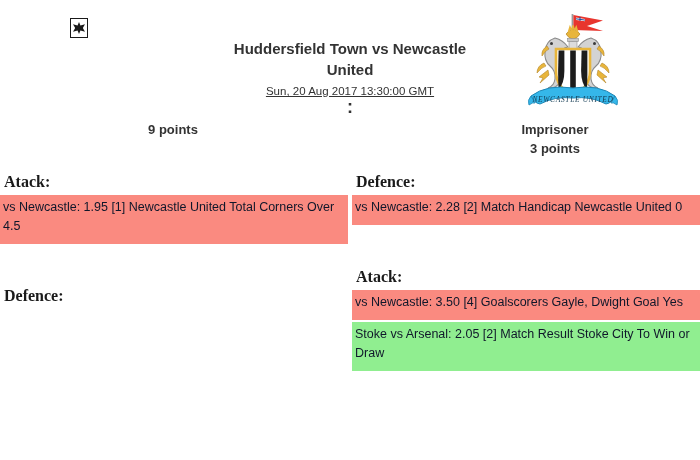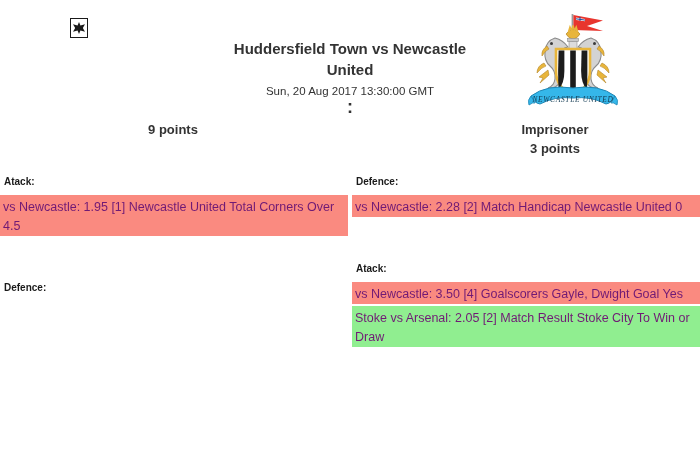--- a/index.html
+++ b/index.html
@@ -57,20 +57,21 @@
     font-weight: bold;
     line-height: 21px;
     color: #333333;
     margin-top: 8px;
   }
   .match-date {
     font-size: 11.5px;
     line-height: 16px;
     margin-top: 3px;
     color: #333333;
+    text-decoration: underline;
   }
   .score-sep {
     position: absolute;
     left: 210px;
     top: 98px;
     width: 280px;
     text-align: center;
     font-size: 18px;
     font-weight: bold;
     line-height: 18px;
@@ -108,34 +109,35 @@
   }
   .col {
     width: 350px;
     flex: 0 0 350px;
     box-sizing: border-box;
   }
   .col-left  { padding-right: 2px; }
   .col-right { padding-left: 2px; }
 
   .sec-title {
-    font-size: 10px;
+    font-size: 16px;
     font-weight: bold;
     line-height: 16px;
     color: #1a1a1a;
     margin: 6px 0 5px 4px;
+    font-family: Liberation Serif, serif;
   }
   .sec-title.spaced { margin-top: 44px; }
 
   .bet {
     font-size: 12.5px;
     line-height: 19px;
-    padding: 3px 2px 0 3px;
+    padding: 3px 2px 8px 3px;
     box-sizing: border-box;
-    color: #701a75;
+    color: #0f172a;
     margin-bottom: 2px;
     word-wrap: break-word;
   }
   .bet.lost { background: #fa8a80; }
   .bet.won  { background: #90ee90; }
 
   .sec-body.empty { min-height: 0; }
 </style>
 </head>
 <body>

